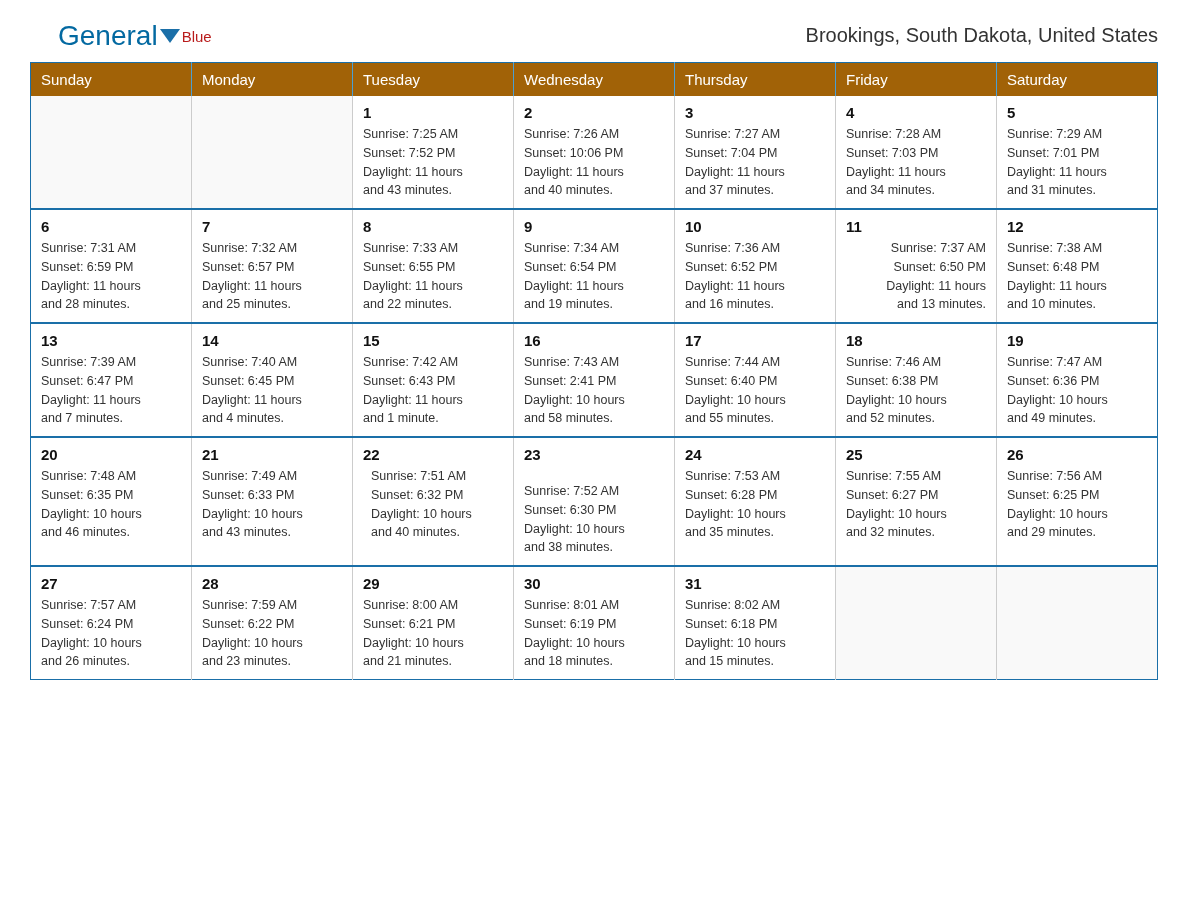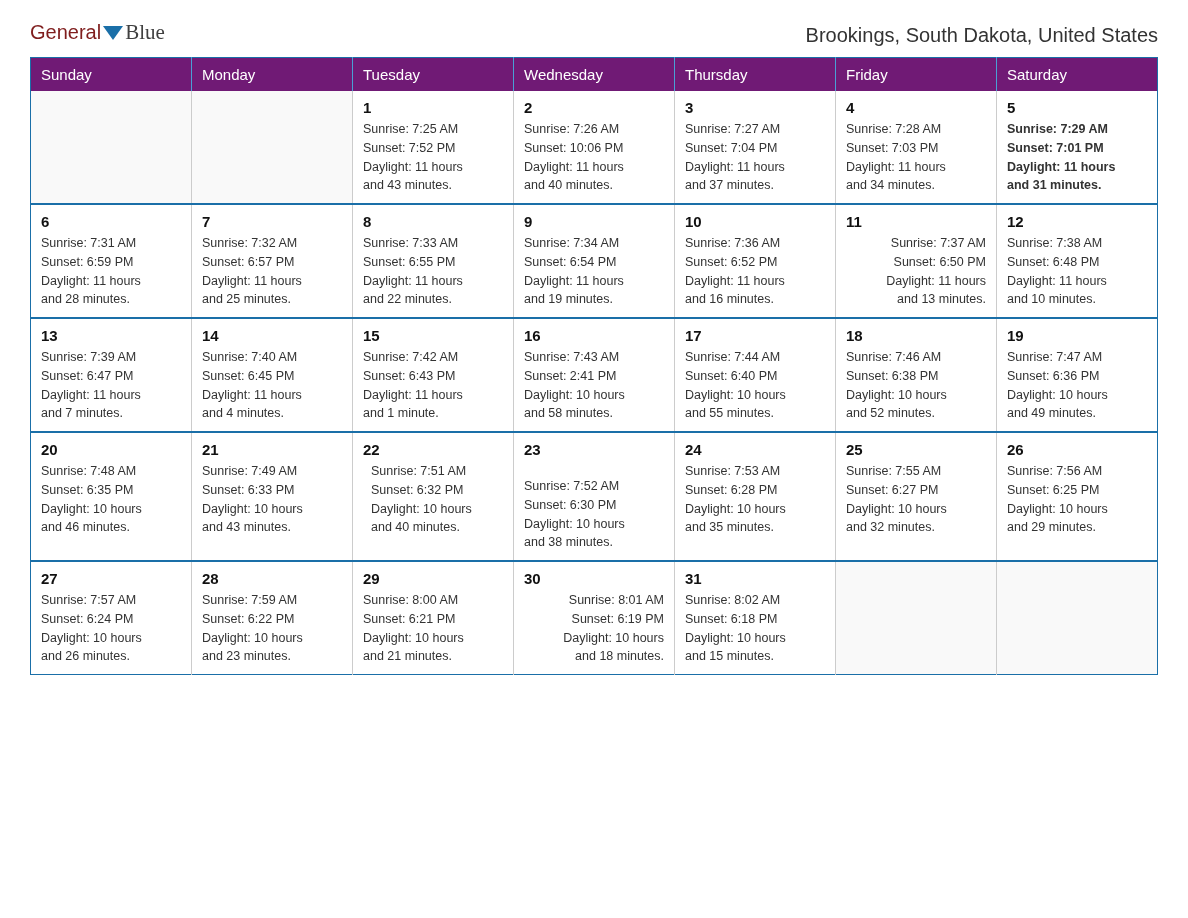--- a/index.html
+++ b/index.html
@@ -22,37 +22,37 @@
       align-items: flex-start;
     }
     .logo-text {
       display: flex;
       align-items: center;
       font-size: 22px;
       font-weight: normal;
       color: #333;
     }
     .logo-general {
-      color: #7f1d1d;
-      font-size: 20px;
+      color: #0369a1;
+      font-size: 28px;
+      margin-left: 28px;
     }
     .logo-arrow {
       display: inline-block;
       width: 0;
       height: 0;
       border-left: 10px solid transparent;
       border-right: 10px solid transparent;
       border-top: 14px solid #1a6fa8;
       margin: 0 2px;
       vertical-align: middle;
     }
     .logo-blue {
-      color: #404040;
-      font-size: 21px;
-      font-family: Liberation Serif, serif;
+      color: #b91c1c;
+      font-size: 15px;
     }
     .title-area {
       text-align: right;
     }
     .month-title {
       font-size: 52px;
       font-weight: normal;
       color: #111;
       line-height: 1.1;
     }
@@ -61,21 +61,21 @@
       color: #333;
       margin-top: 4px;
     }
     .calendar-table {
       width: 100%;
       border-collapse: collapse;
       border: 1px solid #1a6fa8;
       margin-top: 8px;
     }
     .calendar-table thead tr th {
-      background-color: #701a75;
+      background-color: #a16207;
       color: #fff;
       padding: 8px 10px;
       font-size: 15px;
       font-weight: normal;
       text-align: left;
       border-right: 1px solid #4a9fd4;
     }
     .calendar-table thead tr th:last-child {
       border-right: none;
       margin-top: 44px;
@@ -166,21 +166,21 @@
         </td>
         <td>
           <div class="day-number">4</div>
           <div class="day-info" style="white-space: pre-line;">Sunrise: 7:28 AM
 Sunset: 7:03 PM
 Daylight: 11 hours
 and 34 minutes.</div>
         </td>
         <td>
           <div class="day-number">5</div>
-          <div class="day-info" style="white-space: pre-line; font-weight: bold;">Sunrise: 7:29 AM
+          <div class="day-info" style="white-space: pre-line;">Sunrise: 7:29 AM
 Sunset: 7:01 PM
 Daylight: 11 hours
 and 31 minutes.</div>
         </td>
       </tr>
       <tr>
         <td>
           <div class="day-number">6</div>
           <div class="day-info" style="white-space: pre-line;">Sunrise: 7:31 AM
 Sunset: 6:59 PM
@@ -349,21 +349,21 @@
         </td>
         <td>
           <div class="day-number">29</div>
           <div class="day-info" style="white-space: pre-line;">Sunrise: 8:00 AM
 Sunset: 6:21 PM
 Daylight: 10 hours
 and 21 minutes.</div>
         </td>
         <td>
           <div class="day-number">30</div>
-          <div class="day-info" style="white-space: pre-line; text-align: right;">Sunrise: 8:01 AM
+          <div class="day-info" style="white-space: pre-line;">Sunrise: 8:01 AM
 Sunset: 6:19 PM
 Daylight: 10 hours
 and 18 minutes.</div>
         </td>
         <td>
           <div class="day-number">31</div>
           <div class="day-info" style="white-space: pre-line;">Sunrise: 8:02 AM
 Sunset: 6:18 PM
 Daylight: 10 hours
 and 15 minutes.</div>

